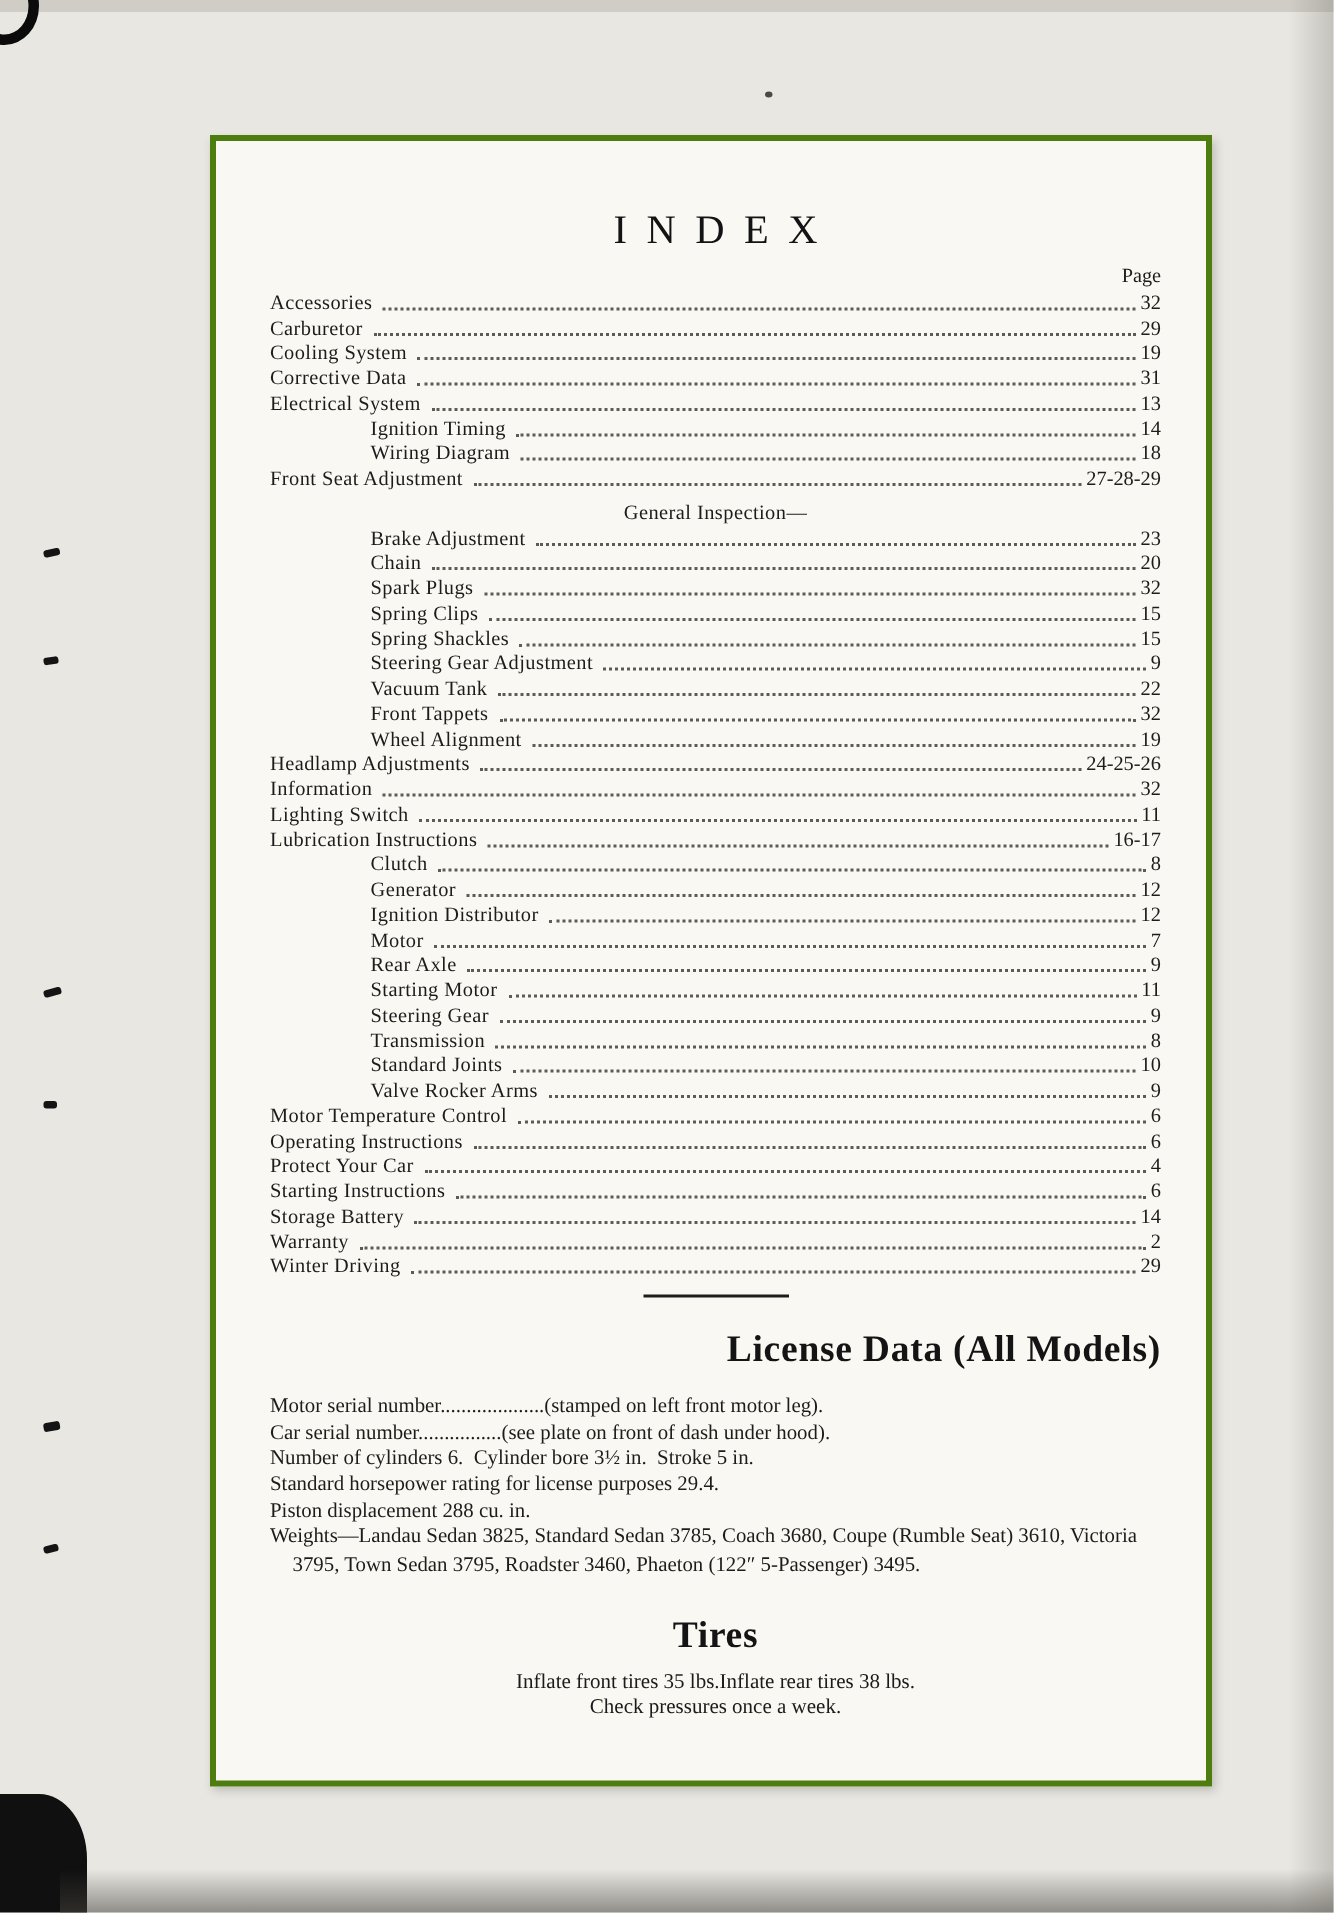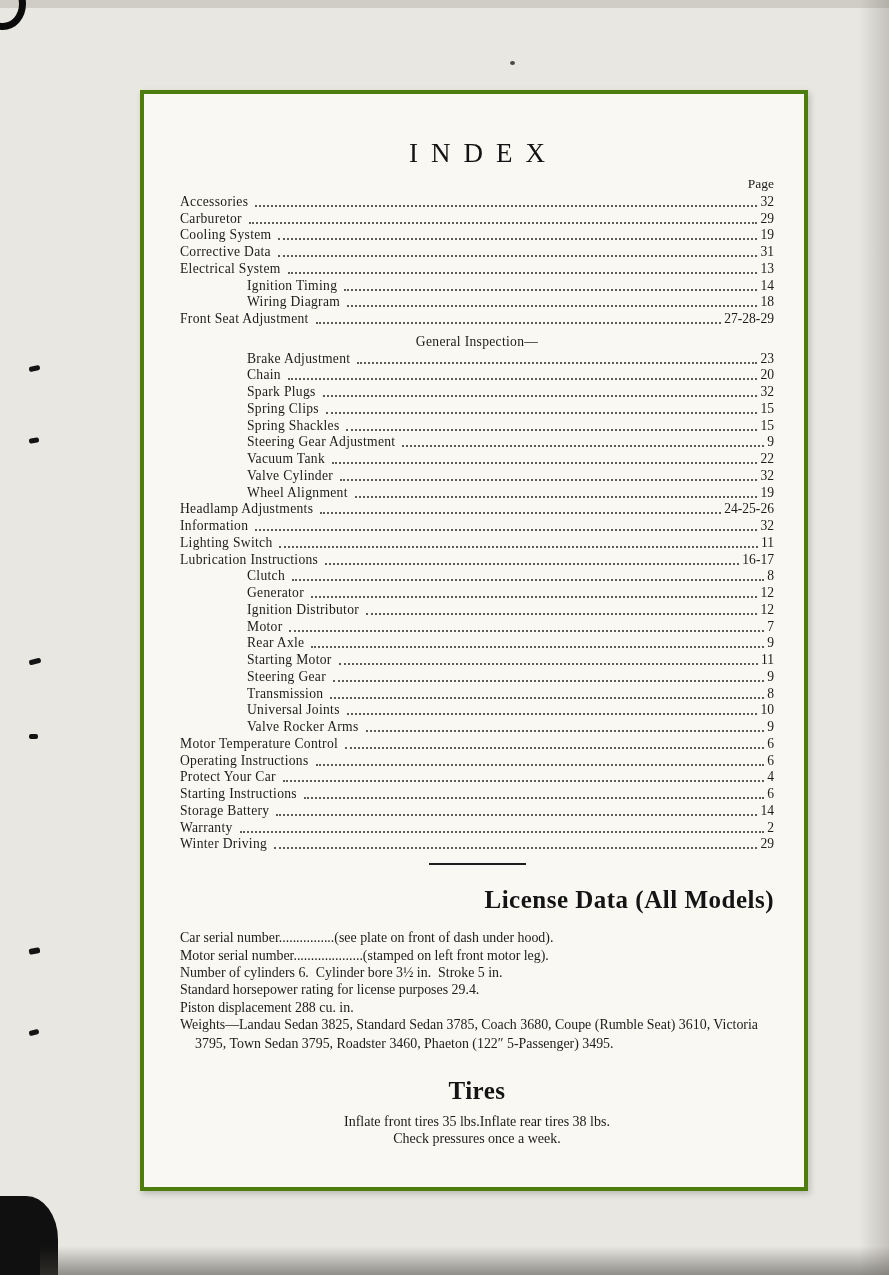--- a/index.html
+++ b/index.html
@@ -204,21 +204,21 @@
         <span class="entry-label">Steering Gear Adjustment</span>
         <span class="leader"></span>
         <span class="entry-page">9</span>
       </div>
       <div class="index-row indent">
         <span class="entry-label">Vacuum Tank</span>
         <span class="leader"></span>
         <span class="entry-page">22</span>
       </div>
       <div class="index-row indent">
-        <span class="entry-label">Valve Cylinder</span>
+        <span class="entry-label">Front Tappets</span>
         <span class="leader"></span>
         <span class="entry-page">32</span>
       </div>
       <div class="index-row indent">
         <span class="entry-label">Wheel Alignment</span>
         <span class="leader"></span>
         <span class="entry-page">19</span>
       </div>
       <div class="index-row">
         <span class="entry-label">Headlamp Adjustments</span>
@@ -274,21 +274,21 @@
         <span class="entry-label">Steering Gear</span>
         <span class="leader"></span>
         <span class="entry-page">9</span>
       </div>
       <div class="index-row indent">
         <span class="entry-label">Transmission</span>
         <span class="leader"></span>
         <span class="entry-page">8</span>
       </div>
       <div class="index-row indent">
-        <span class="entry-label">Universal Joints</span>
+        <span class="entry-label">Standard Joints</span>
         <span class="leader"></span>
         <span class="entry-page">10</span>
       </div>
       <div class="index-row indent">
         <span class="entry-label">Valve Rocker Arms</span>
         <span class="leader"></span>
         <span class="entry-page">9</span>
       </div>
       <div class="index-row">
         <span class="entry-label">Motor Temperature Control</span>
@@ -324,22 +324,22 @@
         <span class="entry-label">Winter Driving</span>
         <span class="leader"></span>
         <span class="entry-page">29</span>
       </div>
     </div>
 
   <div class="divider"></div>
 
   <h2 class="license-title">License Data (All Models)</h2>
   <div class="license-lines">
+      <div class="license-line">Motor serial number....................(stamped on left front motor leg).</div>
       <div class="license-line">Car serial number................(see plate on front of dash under hood).</div>
-      <div class="license-line">Motor serial number....................(stamped on left front motor leg).</div>
       <div class="license-line">Number of cylinders 6.  Cylinder bore 3½ in.  Stroke 5 in.</div>
       <div class="license-line">Standard horsepower rating for license purposes 29.4.</div>
       <div class="license-line">Piston displacement 288 cu. in.</div>
       <div class="license-line hanging">Weights—Landau Sedan 3825, Standard Sedan 3785, Coach 3680, Coupe (Rumble Seat) 3610, Victoria 3795, Town Sedan 3795, Roadster 3460, Phaeton (122″ 5-Passenger) 3495.</div>
     </div>
 
   <h2 class="tires-title">Tires</h2>
   <div class="tires-row">
     <span>Inflate front tires 35 lbs.</span>
     <span>Inflate rear tires 38 lbs.</span>

